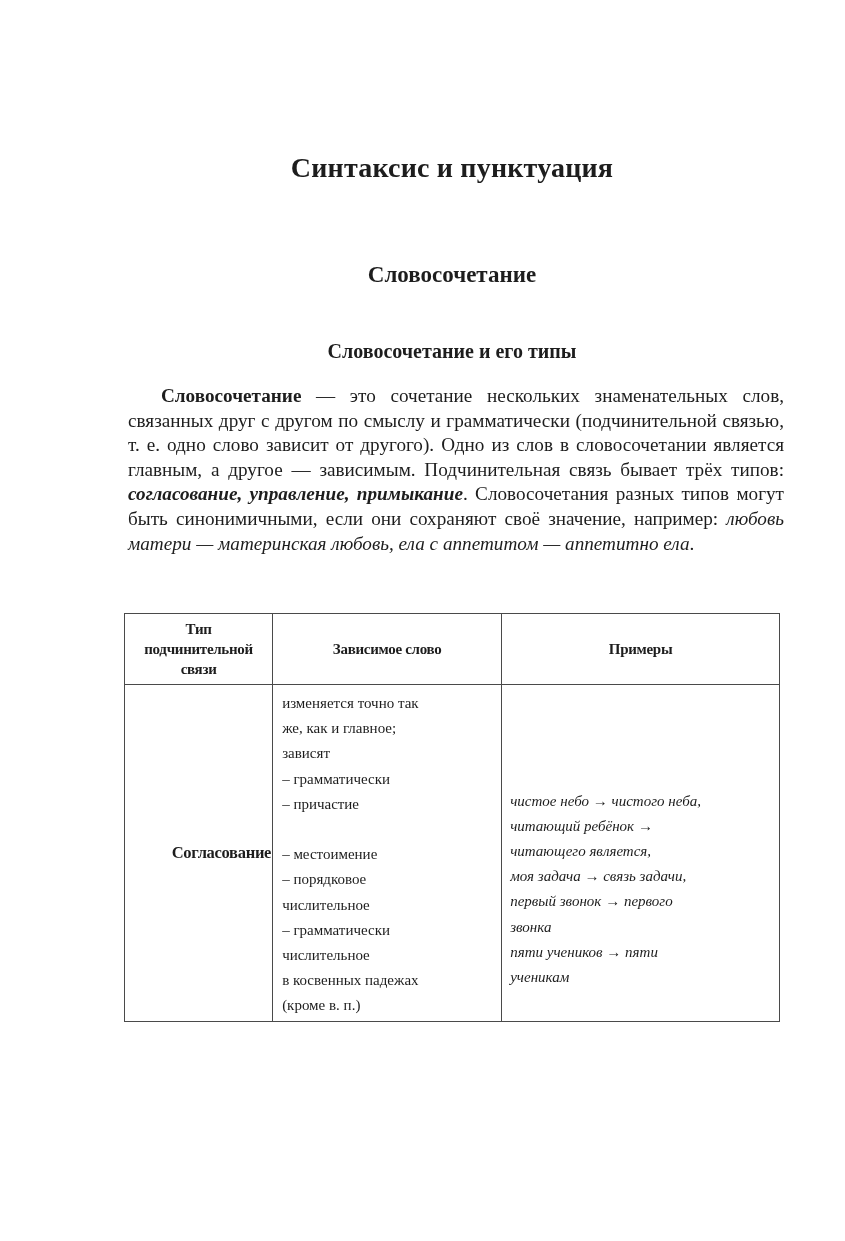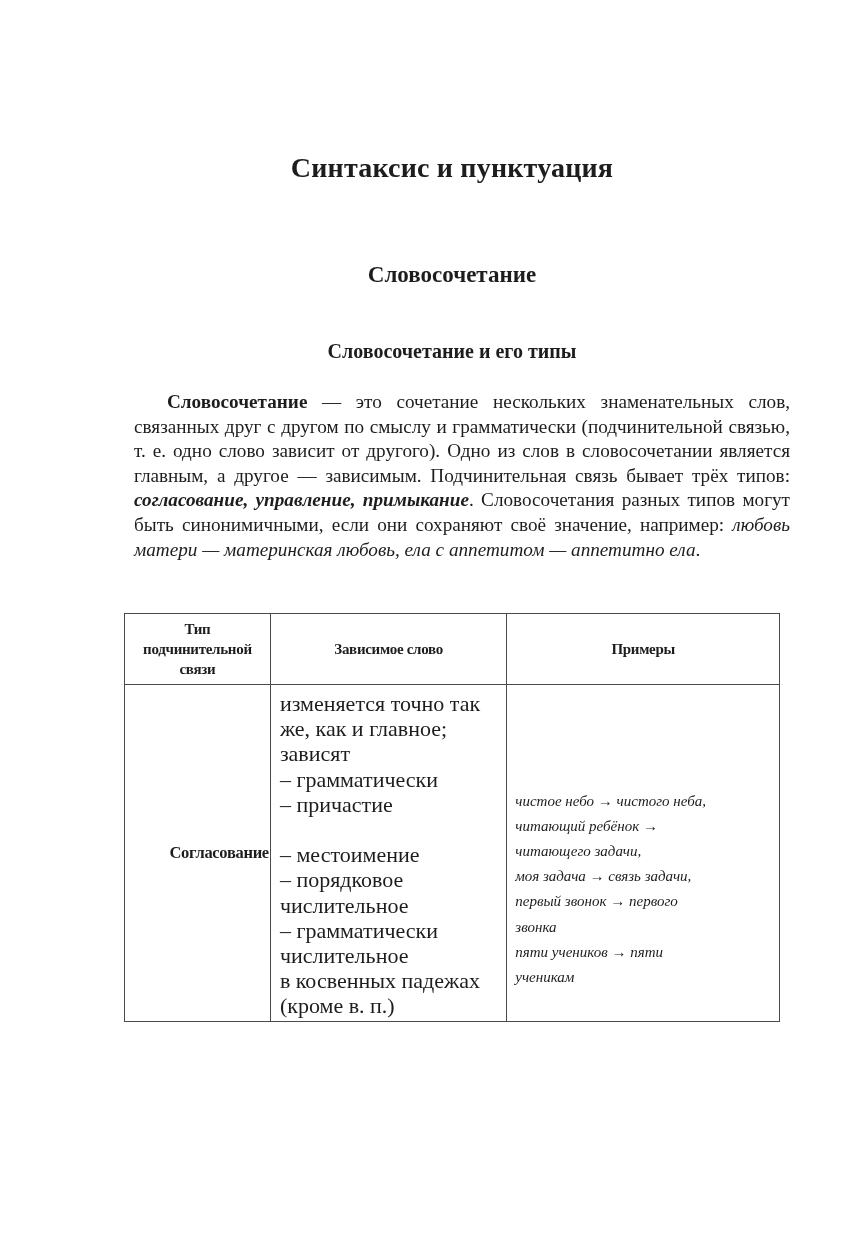--- a/index.html
+++ b/index.html
@@ -47,21 +47,21 @@
       margin: 0;
     }
     .body-text {
       position: absolute;
       top: 380px;
       left: 124px;
       width: 656px;
       font-size: 19.2px;
       line-height: 24.6px;
       text-align: justify;
-      margin: 10px;
+      margin: 4px;
       text-indent: 33px;
     }
     .body-text b { font-weight: bold; }
     .body-text .bi { font-weight: bold; font-style: italic; }
     .body-text .it { font-style: italic; }
 
     table.grammar-table {
       position: absolute;
       top: 613px;
       left: 124px;
@@ -88,21 +88,21 @@
     .col3 { width: 280px; }
     td.type-cell {
       font-size: 16.5px;
       font-weight: bold;
       text-align: right;
       letter-spacing: -0.3px;
     }
     td.dep-cell {
       vertical-align: top;
       padding: 6px 8px 2px 9px;
-      font-size: 22px;
+      font-size: 15px;
       line-height: 25.2px;
     }
     td.ex-cell {
       vertical-align: top;
       padding: 81px 8px 8px 8px;
       font-size: 15px;
       line-height: 25.2px;
       font-style: italic;
     }
     .line { display: block; white-space: nowrap; }
@@ -143,21 +143,21 @@
         <span class="line">– порядковое</span>
         <span class="line">числительное</span>
         <span class="line">– грамматически</span>
         <span class="line">числительное</span>
         <span class="line">в косвенных падежах</span>
         <span class="line">(кроме в. п.)</span>
       </td>
       <td class="ex-cell">
         <span class="line">чистое небо → чистого неба,</span>
         <span class="line">читающий ребёнок →</span>
-        <span class="line">читающего задачи,</span>
+        <span class="line">читающего является,</span>
         <span class="line">моя задача → связь задачи,</span>
         <span class="line">первый звонок → первого</span>
         <span class="line">звонка</span>
         <span class="line">пяти учеников → пяти</span>
         <span class="line">ученикам</span>
       </td>
     </tr>
   </tbody>
 </table>
 

